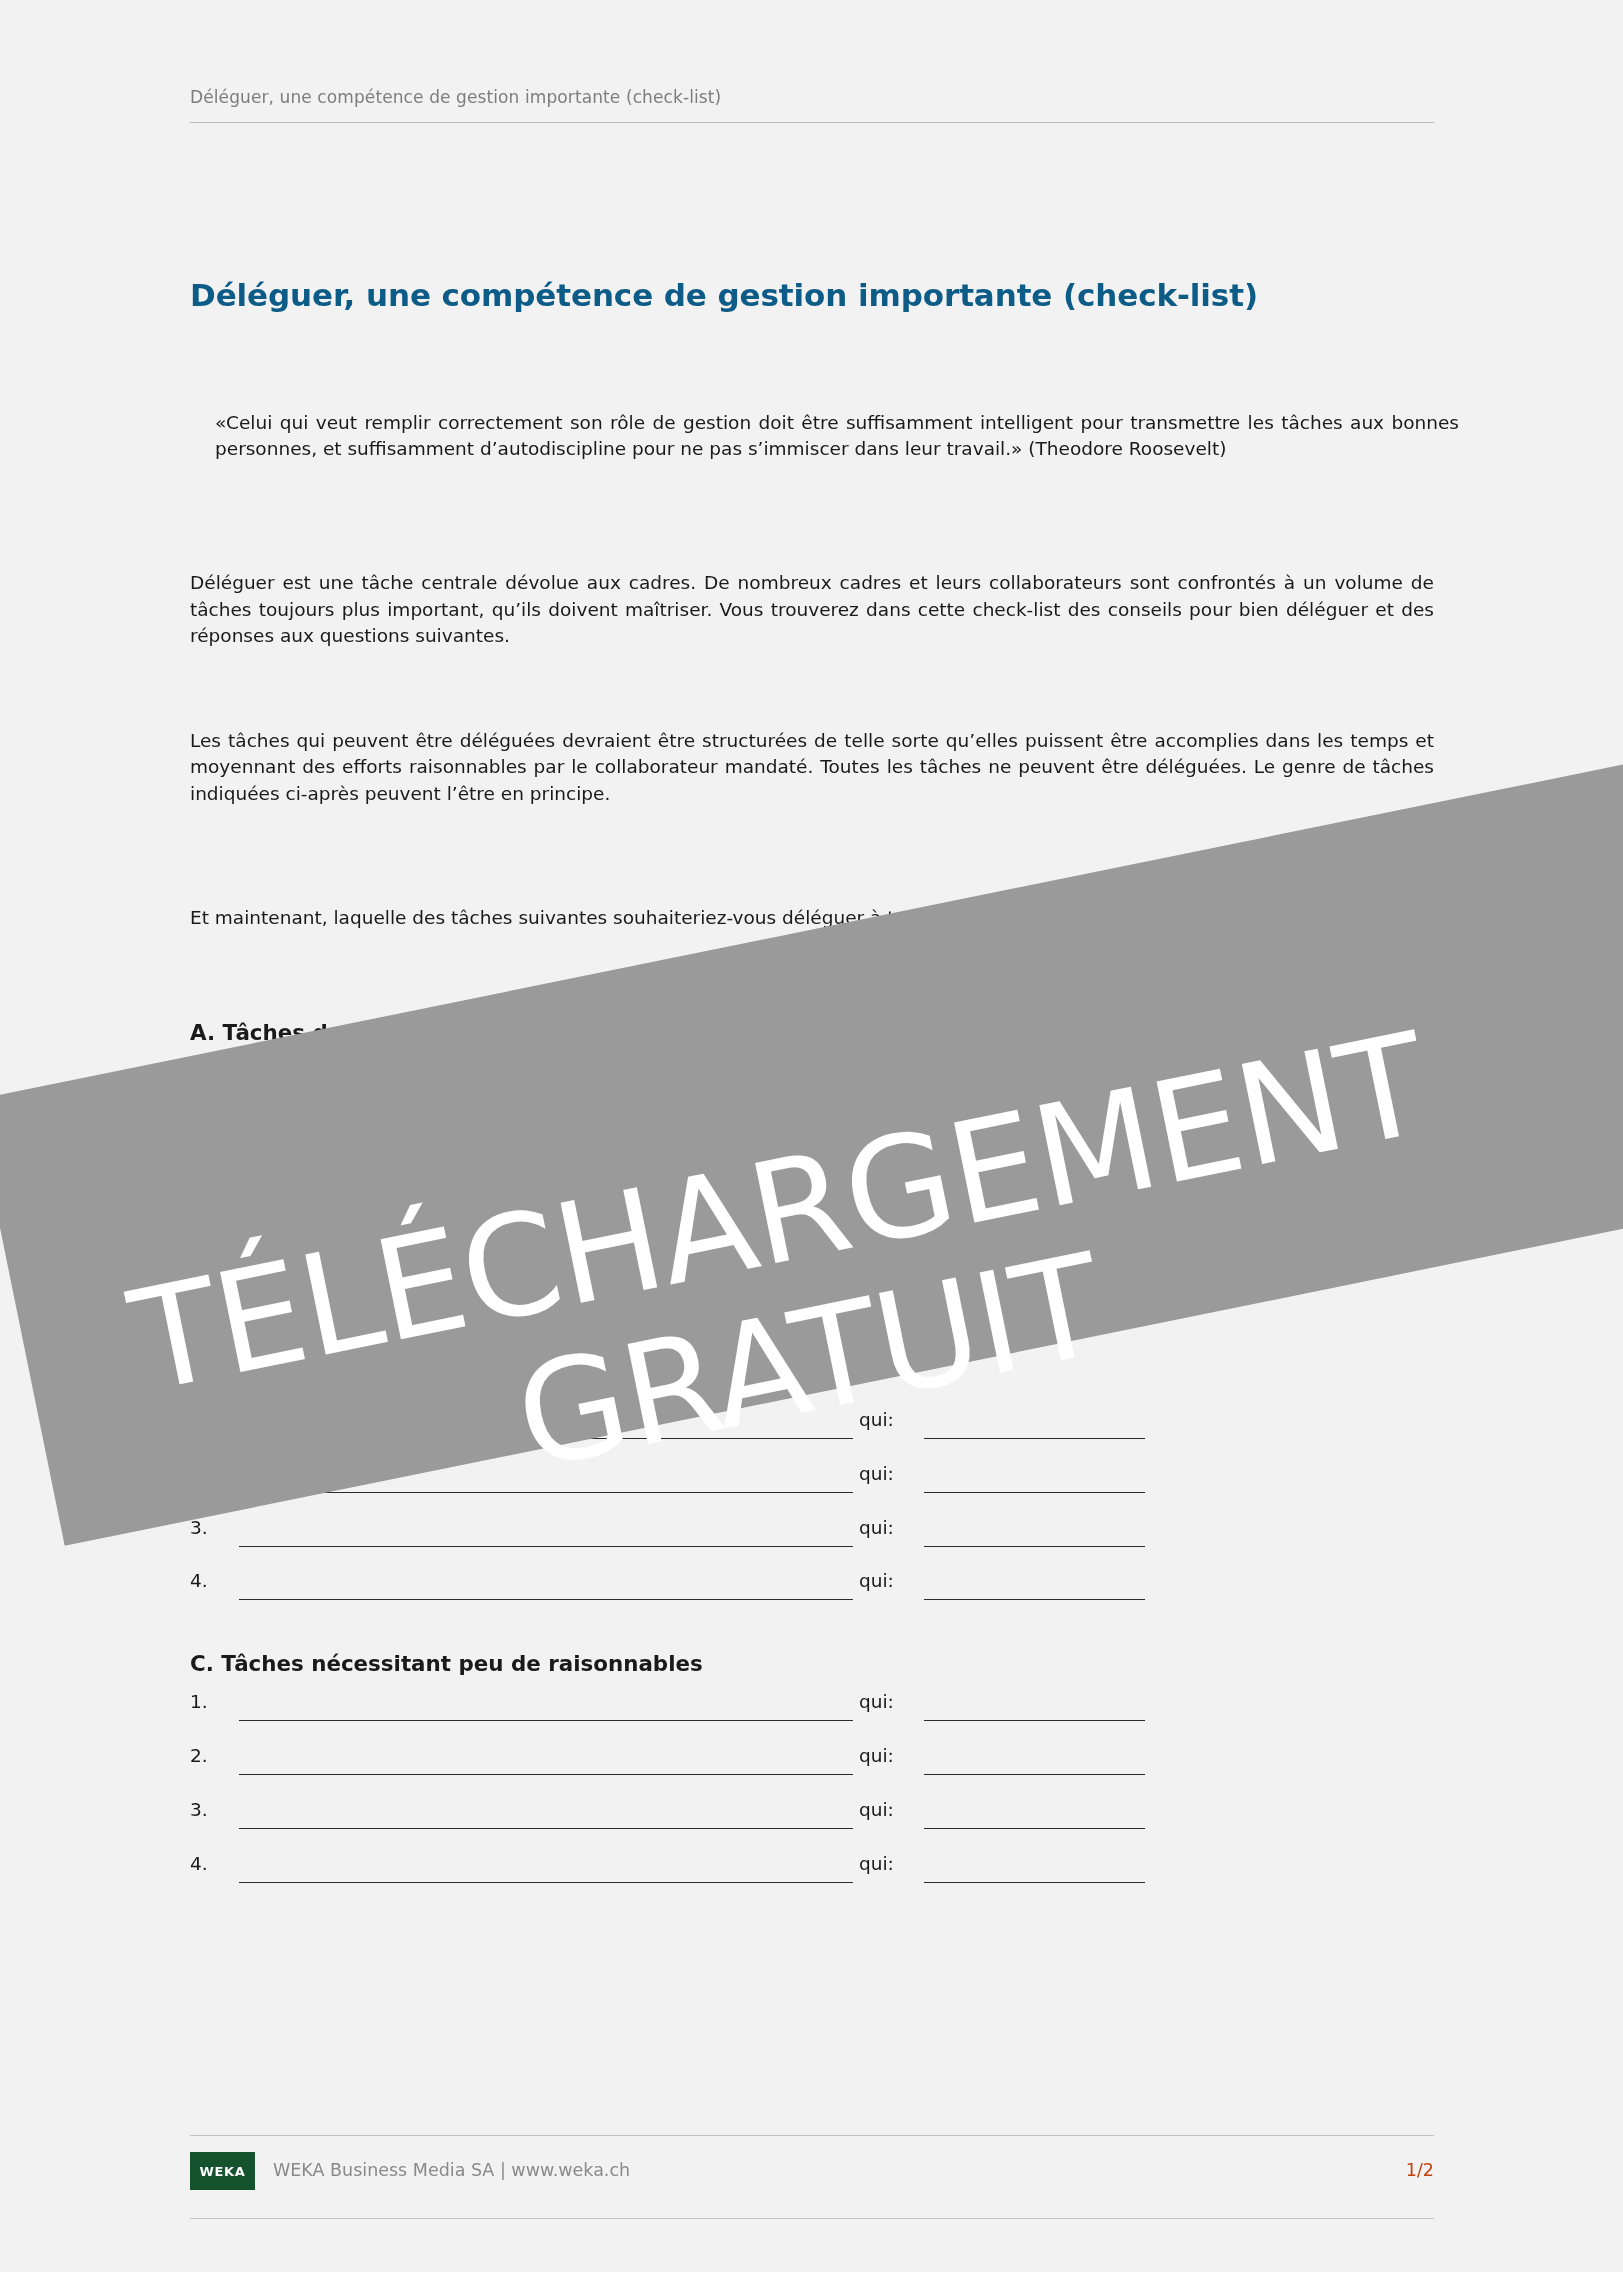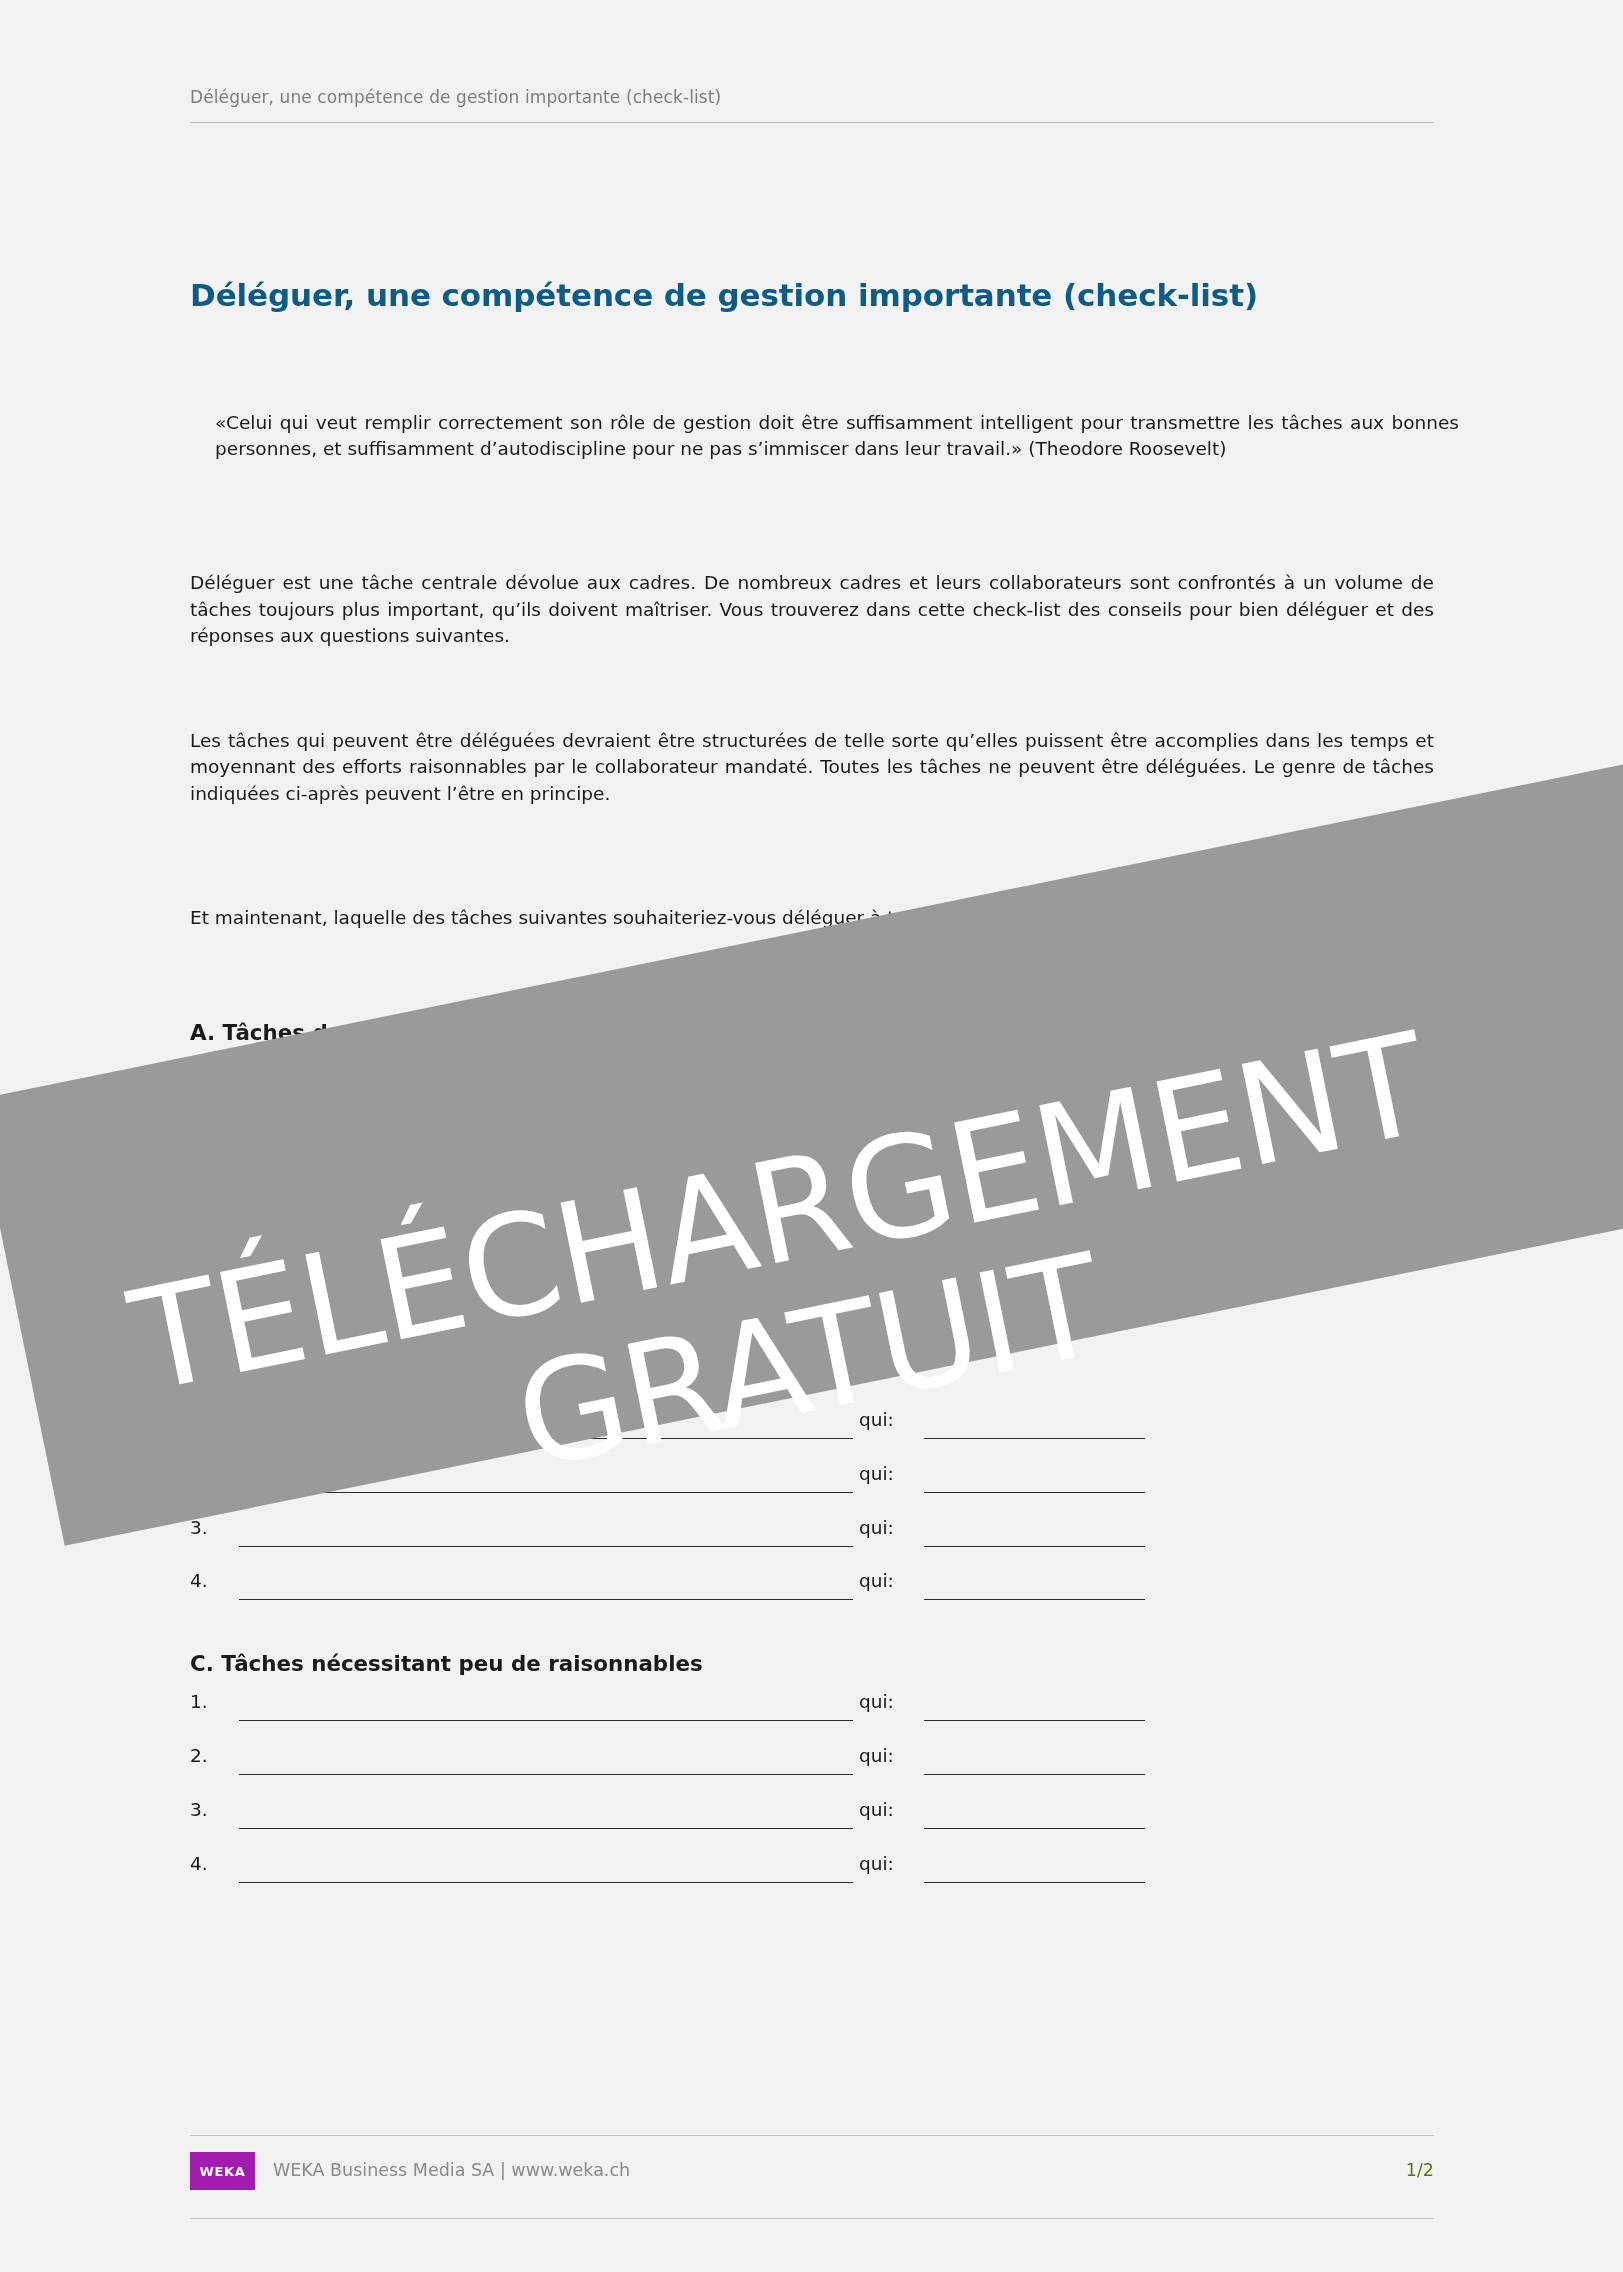--- a/index.html
+++ b/index.html
@@ -134,42 +134,42 @@
     width: 1244px;
     height: 1.3px;
     background: #c5c5c5;
   }
   .foot-logo {
     position: absolute;
     left: 0;
     top: 2136px;
     width: 65px;
     height: 38px;
-    background: #a21caf;
+    background: #14532d;
     color: #ffffff;
     font-size: 13px;
     font-weight: bold;
     letter-spacing: 0.6px;
     display: flex;
     align-items: center;
     justify-content: center;
   }
   .foot-text {
     position: absolute;
     left: 83px;
     top: 2144px;
     font-size: 17.5px;
     color: #8a8a8a;
   }
   .foot-page {
     position: absolute;
     right: 0;
     top: 2144px;
     font-size: 17.5px;
-    color: #4d7c0f;
+    color: #c2410c;
   }
   .foot-rule-bottom {
     position: absolute;
     left: 0;
     top: 2202px;
     width: 1244px;
     height: 1.3px;
     background: #c5c5c5;
   }
 

